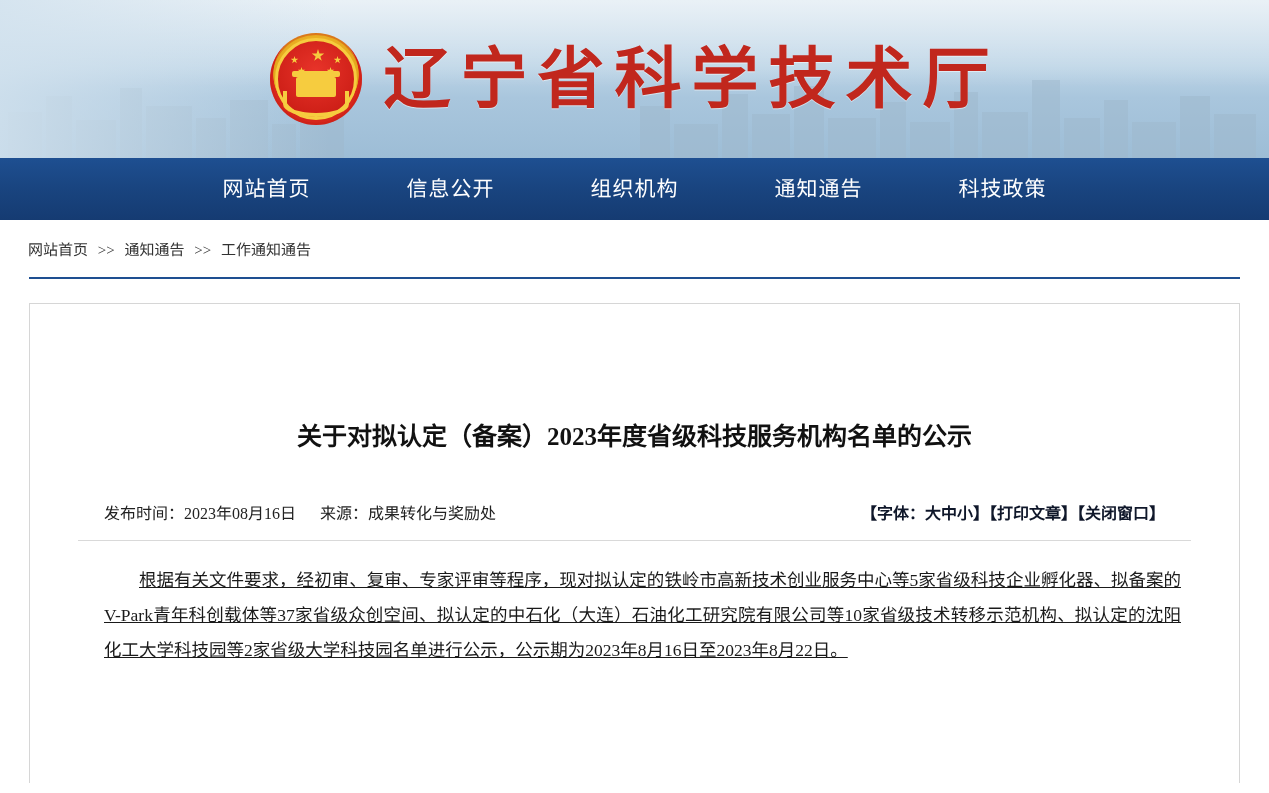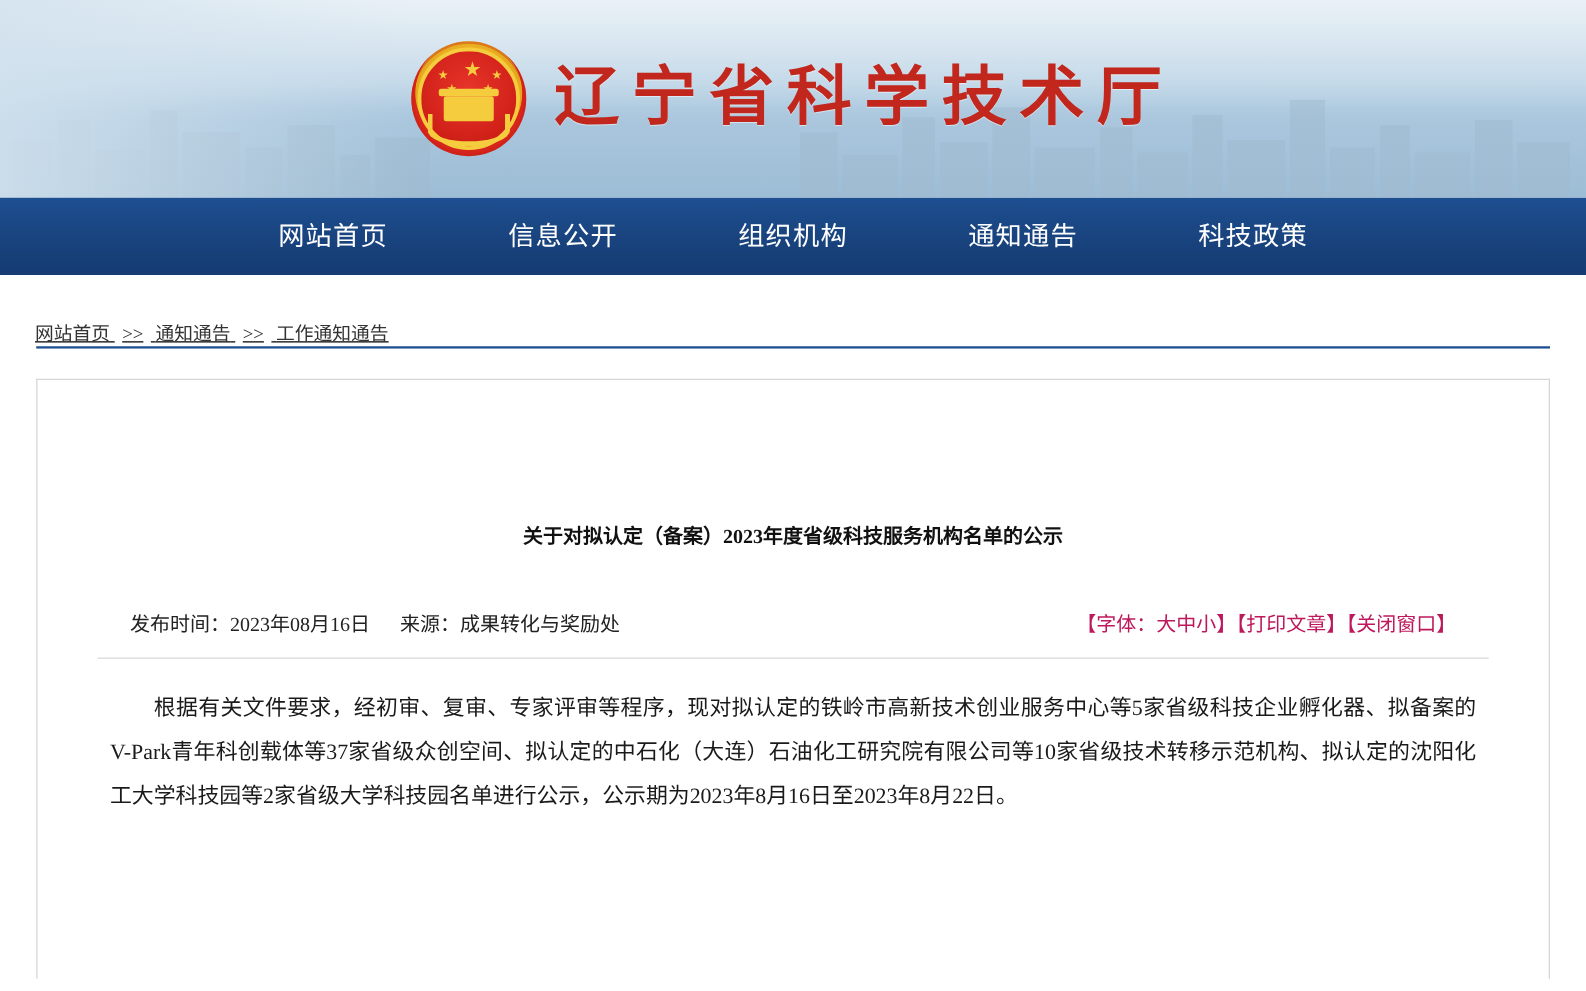--- a/index.html
+++ b/index.html
@@ -113,21 +113,21 @@
     transform: translateX(-50%);
     width: 66px; height: 26px;
     border-bottom: 4px solid #f6cc3f;
     border-left: 4px solid #f6cc3f;
     border-right: 4px solid #f6cc3f;
     border-radius: 0 0 50% 50%;
   }
   .title-block { flex: none; }
   .site-title {
     font-family: "Liberation Serif", "DejaVu Serif", serif;
-    font-size: 52px;
+    font-size: 67px;
     font-weight: bold;
     letter-spacing: 10px;
     color: #c1271d;
     line-height: 1.05;
     text-shadow: 0 1px 0 rgba(255,255,255,0.5);
     white-space: nowrap;
   }
   .site-subtitle {
     margin-top: 8px;
     font-family: "Liberation Serif", "DejaVu Serif", serif;
@@ -157,22 +157,21 @@
     line-height: 62px;
     white-space: nowrap;
   }
 
   
   .crumb-wrap {
     width: 1269px;
     height: 57px;
     background: #fff;
     display: flex;
-    align-items: flex-end;
-    text-decoration: underline;
+    align-items: center;
   }
   .crumb {
     margin-left: 28px;
     font-size: 15px;
     color: #333;
     font-family: "Liberation Serif", "DejaVu Serif", serif;
     white-space: nowrap;
   }
   .crumb a { color: #333; text-decoration: none; }
   .crumb .sep { color: #333; margin: 0 6px; }
@@ -197,55 +196,56 @@
     border-right: 1px solid #d6d6d6;
     border-top: 1px solid #d6d6d6;
     background: #fff;
     min-height: 480px;
     padding: 0 48px;
   }
   .article-title {
     margin: 0;
     padding-top: 114px;
     text-align: center;
-    font-size: 16px;
+    font-size: 25px;
     font-weight: bold;
     color: #111;
     font-family: "Liberation Serif", "DejaVu Serif", serif;
     line-height: 1.5;
   }
   .meta-row {
     margin-top: 44px;
     display: flex;
     align-items: baseline;
     justify-content: space-between;
     font-size: 16px;
     color: #222;
     font-family: "Liberation Serif", "DejaVu Serif", serif;
     padding: 0 26px 0 26px;
   }
   .meta-left { display: flex; gap: 24px; white-space: nowrap; }
   .meta-right { white-space: nowrap; }
-  .meta-right a { color: #be185d; text-decoration: none; }
+  .meta-right a { color: #0f172a; text-decoration: none; font-weight: bold; }
   .meta-rule {
     margin-top: 16px;
     height: 1px;
     background: #d9d9d9;
   }
   .article-body {
     padding: 22px 10px 0 10px;
     font-size: 17.5px;
     line-height: 2.0;
     color: #1a1a1a;
     text-align: justify;
     font-family: "Liberation Serif", "DejaVu Serif", serif;
   }
   .article-body p {
-    margin: 0 0 4px 0;
+    margin: 0 0 4px 16px;
     text-indent: 2em;
+    text-decoration: underline;
   }
 </style>
 </head>
 <body>
 
 <div class="banner">
   <div class="sky"></div>
   <div class="city">
     <i style="left:8px;   width:34px; height:46px;"></i>
     <i style="left:46px;  width:26px; height:62px;"></i>

